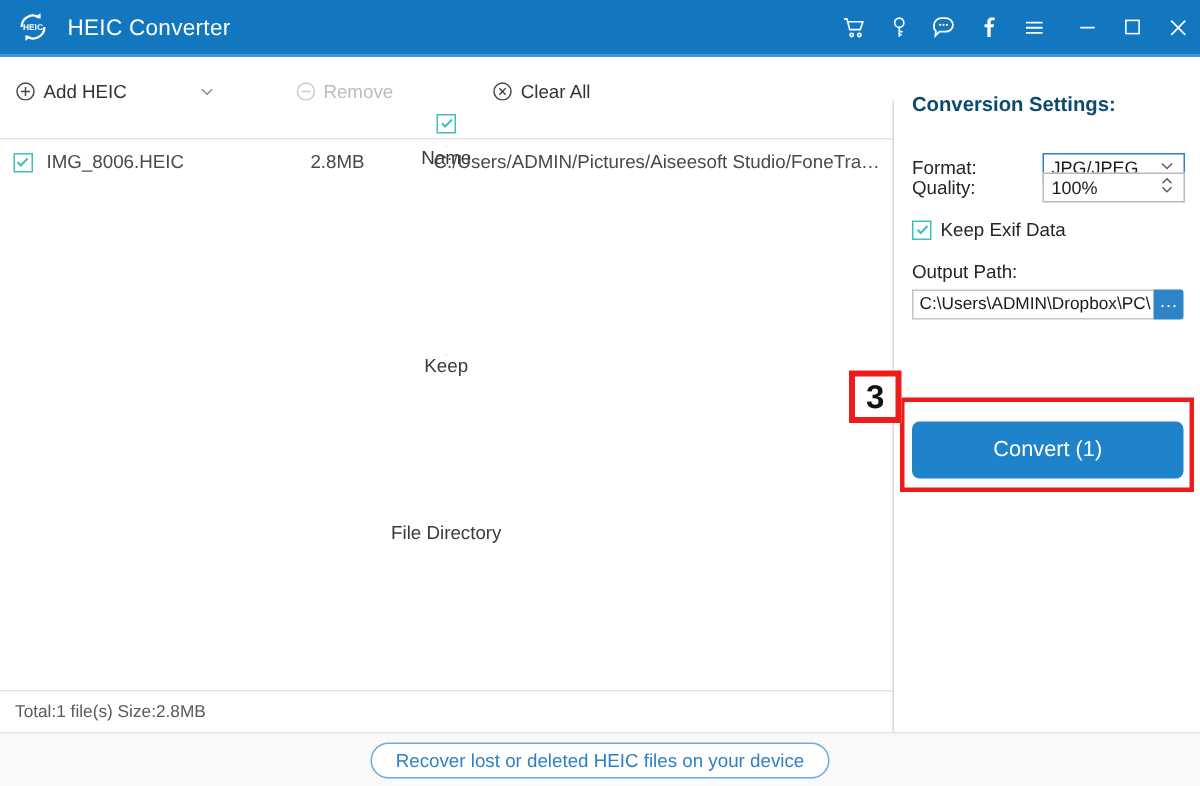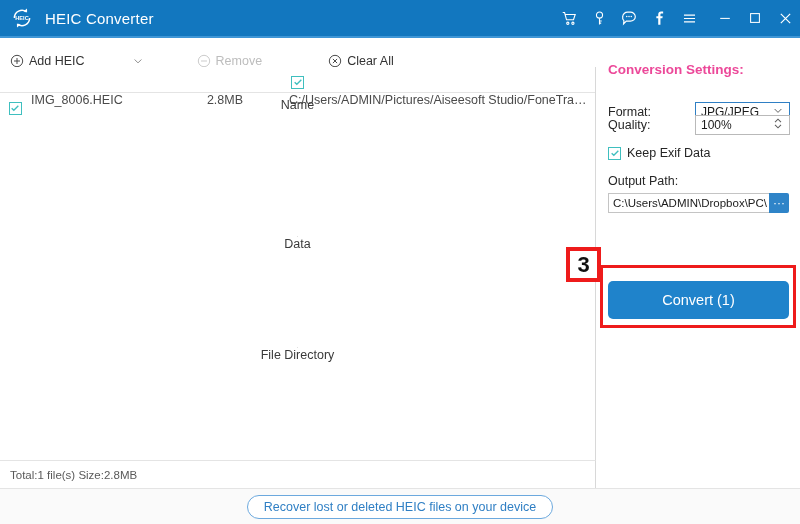--- a/index.html
+++ b/index.html
@@ -101,21 +101,21 @@
   .col-name   { flex: 0 0 138px; text-align: center; }
   .col-size   { flex: 0 0 110px; text-align: center; }
   .col-dir    { flex: 1 1 auto; text-align: center; }
   .vsep {
     width: 1px; height: 17px; background: #e0e0e0;
     flex: 0 0 1px;
   }
 
   .list-row {
     height: 30px;
-    display: flex; 
+    display: flex; align-items: center;
     font-size: 12.5px; color: #4a4a4a;
   }
   .list-row .col-name { text-align: left; padding-left: 0; }
   .list-row .col-size { text-align: center; }
   .list-row .col-dir  {
     text-align: left; padding-left: 8px;
     white-space: nowrap; overflow: hidden; text-overflow: ellipsis;
     padding-right: 6px;
   }
   .list-row .vsep { background: transparent; }
@@ -162,21 +162,21 @@
   }
 
   
   .settings {
     position: absolute; left: 597px; top: 38px;
     width: 203px; height: 450px;
     background: #ffffff;
   }
   .settings-title {
     position: absolute; left: 11px; top: 24px;
-    font-size: 13.5px; font-weight: bold; color: #ec4899;
+    font-size: 13.5px; font-weight: bold; color: #0c4a6e;
   }
   .row-format {
     position: absolute; left: 11px; top: 64px;
     width: 182px; height: 20px;
     display: flex; align-items: center;
   }
   .row-quality {
     position: absolute; left: 11px; top: 77px;
     width: 182px; height: 20px;
     display: flex; align-items: center;
@@ -395,21 +395,21 @@
       <div class="col-check">
         <span class="cbx">
           <svg width="10" height="10" viewBox="0 0 12 12" fill="none" stroke="#3fbfbf" stroke-width="1.6">
             <path d="M2 6.2l2.6 2.6L10 3.2"></path>
           </svg>
         </span>
       </div>
       <div class="vsep"></div>
       <div class="col-name">Name</div>
       <div class="vsep"></div>
-      <div class="col-size">Data</div>
+      <div class="col-size">Keep</div>
       <div class="vsep"></div>
       <div class="col-dir">File Directory</div>
     </div>
 
     <div class="list-row">
       <div class="col-check">
         <span class="cbx">
           <svg width="10" height="10" viewBox="0 0 12 12" fill="none" stroke="#3fbfbf" stroke-width="1.6">
             <path d="M2 6.2l2.6 2.6L10 3.2"></path>
           </svg>

